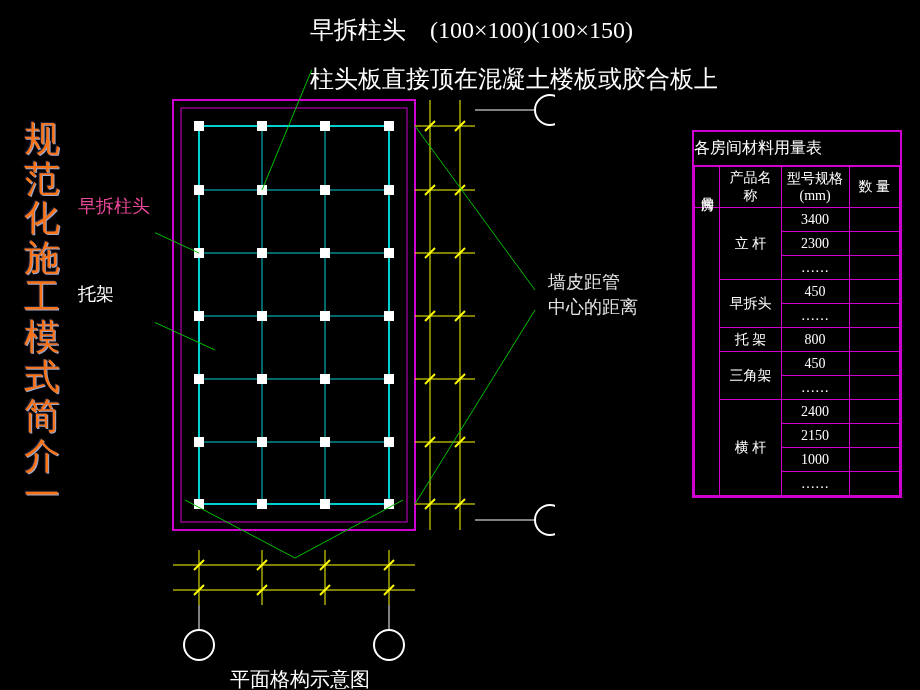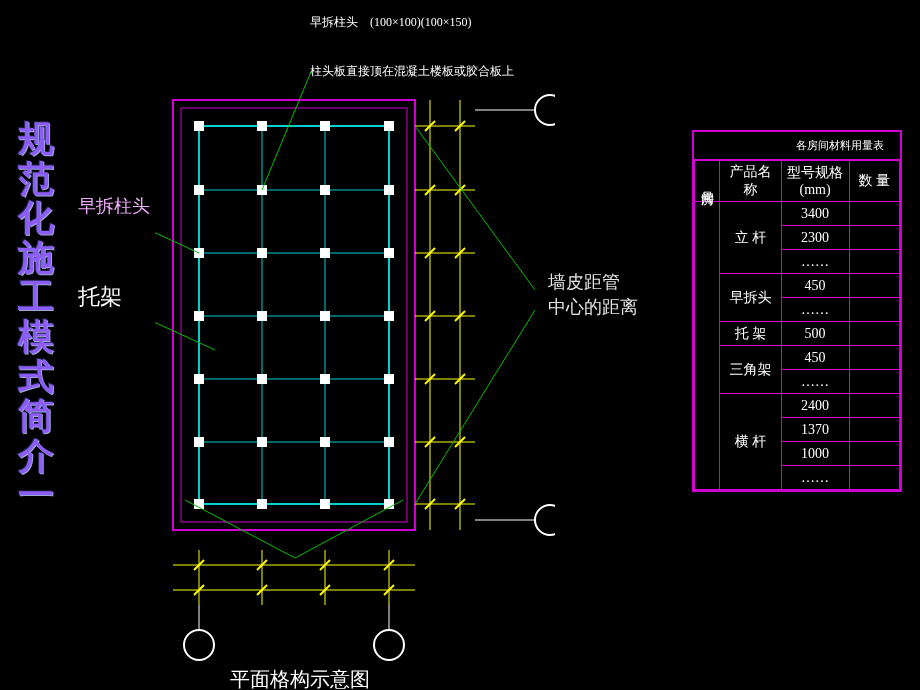--- a/index.html
+++ b/index.html
@@ -10,53 +10,53 @@
     position: relative;
     font-family: "SimSun", serif;
     overflow: hidden;
   }
   .vtitle {
     position: absolute;
     left: 18px;
     top: 120px;
     width: 42px;
     font-size: 36px;
-    font-weight: bold;
-    color: #8b5cf6;
+    font-weight: normal;
+    color: #f97316;
     text-shadow: 1px 1px 0 #9aa8d0, -1px -1px 0 #1a2340;
     line-height: 1.1;
-    text-align: left;
+    text-align: right;
   }
   .top-labels {
     position: absolute;
     color: #fff;
-    font-size: 12px;
+    font-size: 24px;
   }
   #lbl-top1 { left: 310px; top: 14px; }
   #lbl-top2 { left: 310px; top: 46px; margin-top: 17px; }
-  #lbl-left1 { left: 78px; top: 194px; color:#f0abfc; font-size:18px; }
-  #lbl-left2 { left: 78px; top: 282px; color:#fff; font-size:22px; }
+  #lbl-left1 { left: 78px; top: 194px; color:#ec4899; font-size:18px; }
+  #lbl-left2 { left: 78px; top: 282px; color:#fff; font-size:18px; }
   #lbl-right1 { left: 548px; top: 270px; color:#e5e5e5; font-size:18px; line-height:1.4; }
   #lbl-bottom { left: 230px; top: 666px; color:#fff; font-size:20px; }
 
   
   .mat-table {
     position: absolute;
     right: 18px;
     top: 130px;
     width: 210px;
     border: 2px solid #d000d0;
     color: #fff;
     font-size: 15px;
   }
   .mat-table .th {
-    text-align: right;
-    padding: 6px 16px;
+    text-align: left;
+    padding: 6px 0;
     border-bottom: 1px solid #d000d0;
-    font-size: 11px;
+    font-size: 16px;
   }
   .mat-table table { width: 100%; border-collapse: collapse; }
   .mat-table td {
     border: 1px solid #d000d0;
     text-align: center;
     padding: 2px 3px;
     height: 24px;
     font-size: 14px;
   }
   .mat-table td.rowh { writing-mode: vertical-rl; font-size:13px; padding:4px 2px;}
@@ -237,41 +237,41 @@
           <td>450</td>
           <td></td>
         </tr>
     <tr>
           <td>……</td>
           <td></td>
         </tr>
 
     <tr>
           <td>托 架</td>
-          <td>500</td>
+          <td>800</td>
           <td></td>
         </tr>
 
     <tr>
           <td rowspan="2">三角架</td>
           <td>450</td>
           <td></td>
         </tr>
     <tr>
           <td>……</td>
           <td></td>
         </tr>
 
     <tr>
           <td rowspan="4">横 杆</td>
           <td>2400</td>
           <td></td>
         </tr>
     <tr>
-          <td>1370</td>
+          <td>2150</td>
           <td></td>
         </tr>
     <tr>
           <td>1000</td>
           <td></td>
         </tr>
     <tr>
           <td>……</td>
           <td></td>
         </tr>

